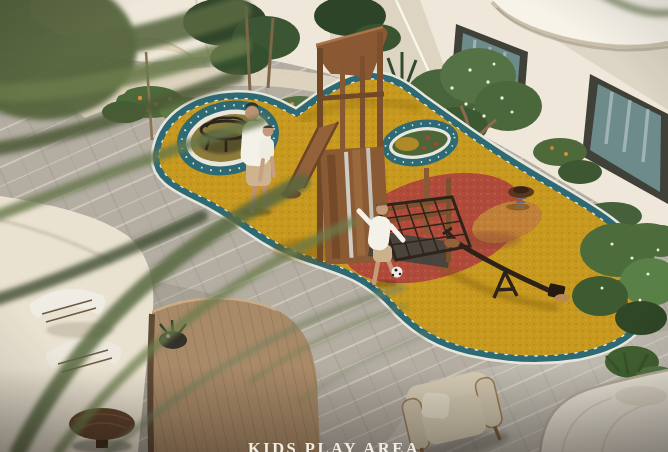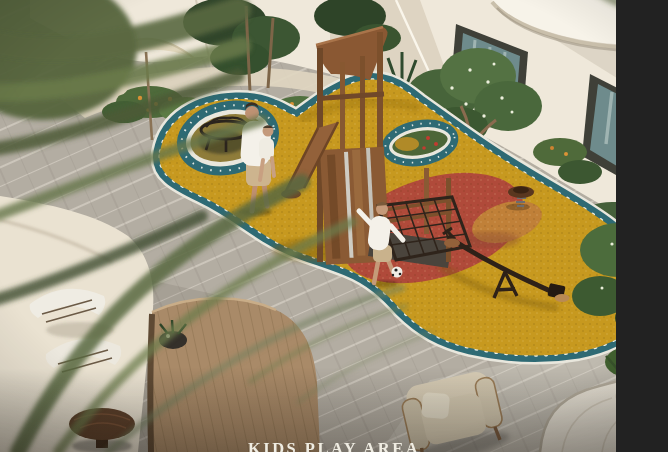--- a/index.html
+++ b/index.html
@@ -1,17 +1,17 @@
 <!DOCTYPE html>
 <html><head>
 <meta charset="utf-8">
 <style>
   html,body{margin:0;padding:0;background:#222;}
   .stage{
-    position:relative;width:616px;height:452px;overflow:hidden;
+    position:relative;width:668px;height:452px;overflow:hidden;
     background:#b3ada2;font-family:"Liberation Serif",serif;
   }
   .stage svg{position:absolute;left:0;top:0;display:block;}
 </style>
 </head>
 <body>
 
 <div class="stage">
 <svg width="668" height="452" viewBox="0 0 668 452">
   <defs>

